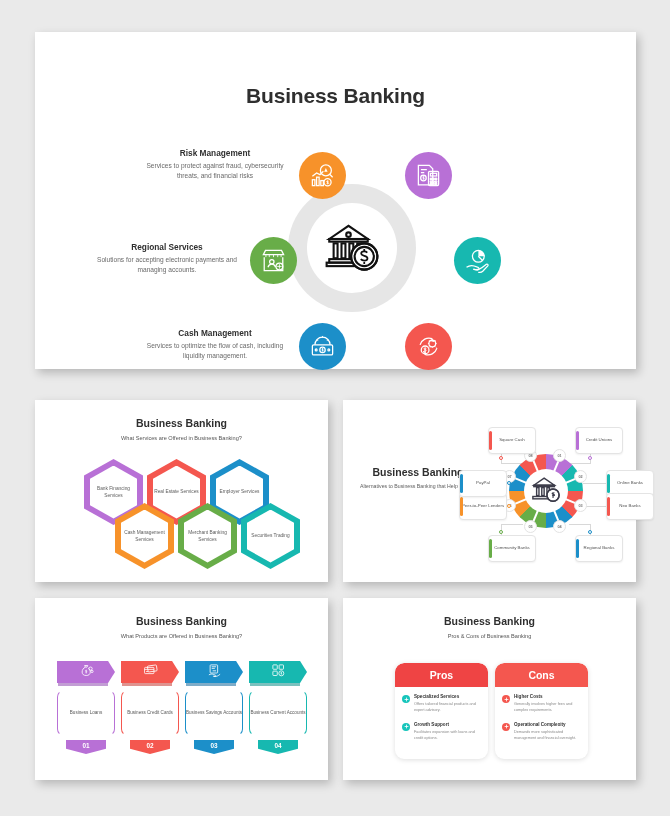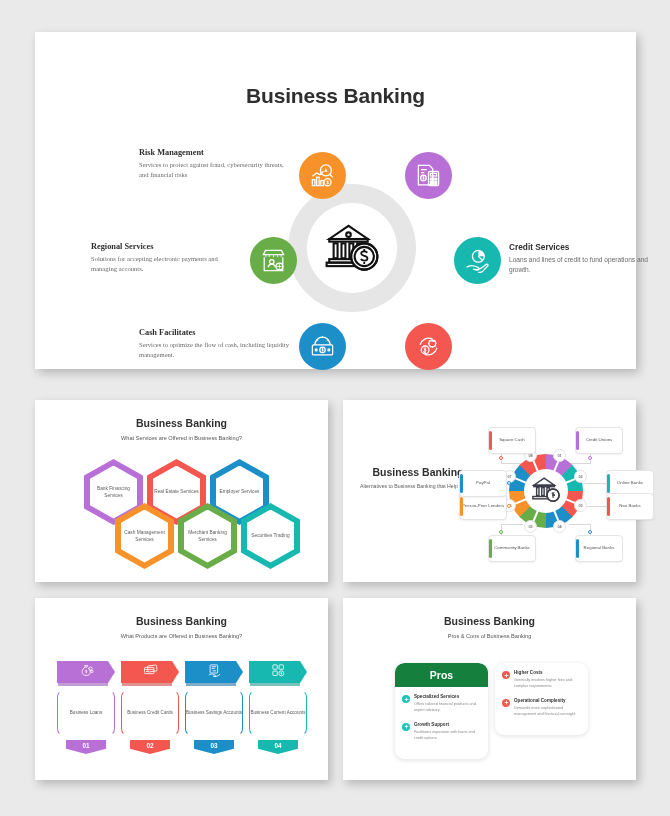--- a/index.html
+++ b/index.html
@@ -47,21 +47,21 @@
   .n-risk    { left: 264px; top: 120px; background: #f7922a; }
   .n-bizacc  { left: 370px; top: 120px; background: #b870d6; }
   .n-merch   { left: 215px; top: 205px; background: #68ad48; }
   .n-credit  { left: 419px; top: 205px; background: #17b8b0; }
   .n-cash    { left: 264px; top: 291px; background: #1c8fc9; }
   .n-payment { left: 370px; top: 291px; background: #f4574f; }
 
   .lbl { position: absolute; width: 152px; }
   .lbl .lt { font-size: 8.3px; font-weight: bold; color: #2f2f2f; margin-bottom: 3px; }
   .lbl .ld { font-size: 6.6px; color: #6a6a6a; line-height: 1.45; }
-  .lbl.r { text-align: left; font-family: Liberation Serif, serif; }
+  .lbl.r { text-align: center; }
   .lbl.l { text-align: left; }
 
   .lbl-risk    { left: 104px;  top: 116px; }
   .lbl-bizacc  { left: 427px;  top: 116px; }
   .lbl-merch   { left: 56px;   top: 210px; }
   .lbl-credit  { left: 474px;  top: 210px; }
   .lbl-cash    { left: 104px;  top: 296px; }
   .lbl-payment { left: 427px;  top: 296px; }
 
   
@@ -324,26 +324,22 @@
     </div>
 
     <div class="lbl r lbl-risk">
       <div class="lt">Risk Management</div>
       <div class="ld">Services to protect against fraud, cybersecurity threats, and financial risks</div>
     </div>
     <div class="lbl r lbl-merch">
       <div class="lt">Regional Services</div>
       <div class="ld">Solutions for accepting electronic payments and managing accounts.</div>
     </div>
-    <div class="lbl l lbl-credit">
-      <div class="lt">Credit Services</div>
-      <div class="ld">Loans and lines of credit to fund operations and growth.</div>
-    </div>
     <div class="lbl r lbl-cash">
-      <div class="lt">Cash Facilitates</div>
+      <div class="lt">Cash Management</div>
       <div class="ld">Services to optimize the flow of cash, including liquidity management.</div>
     </div>
   </div>
 
   <div class="slide mini" id="slide2">
     <div class="mini-title">Business Banking</div>
     <div class="mini-sub">What Services are Offered in Business Banking?</div>
 
     <div class="hexwrap">
       <div class="hexline" style="left:102px; top:72px; width:20px; transform:rotate(40deg);"></div>
@@ -578,21 +574,21 @@
     </div>
   </div>
 
   <div class="slide mini" id="slide5">
     <div class="mini-title">Business Banking</div>
     <div class="mini-sub">Pros &amp; Cons of Business Banking</div>
 
     <div class="pc-wrap">
 
       <div class="pc-card" style="left:52px; top:12px;">
-        <div class="pc-head" style="background:#15803d;">Pros</div>
+        <div class="pc-head" style="background:#ef4444;">Pros</div>
         <div class="pc-body">
           <div class="pc-item">
             <span class="pc-ico" style="background:#17c5bb;">
               <svg width="5" height="5" viewBox="0 0 10 10" stroke="#fff" stroke-width="1.6" stroke-linecap="round">
                   <path d="M5 2v6M2 5h6"></path>
                 </svg>
             </span>
             <div class="pc-txt">
               <div class="h">Specialized Services</div>
               <div class="d">Offers tailored financial products and expert advisory.</div>
@@ -606,20 +602,21 @@
             </span>
             <div class="pc-txt">
               <div class="h">Growth Support</div>
               <div class="d">Facilitates expansion with loans and credit options.</div>
             </div>
           </div>
         </div>
       </div>
 
       <div class="pc-card" style="left:152px; top:12px;">
+        <div class="pc-head" style="background:#f4574f;">Cons</div>
         <div class="pc-body">
           <div class="pc-item">
             <span class="pc-ico" style="background:#f4574f;">
               <svg width="5" height="5" viewBox="0 0 10 10" stroke="#fff" stroke-width="1.6" stroke-linecap="round">
                   <path d="M5 2v6M2 5h6"></path>
                 </svg>
             </span>
             <div class="pc-txt">
               <div class="h">Higher Costs</div>
               <div class="d">Generally involves higher fees and complex requirements.</div>

